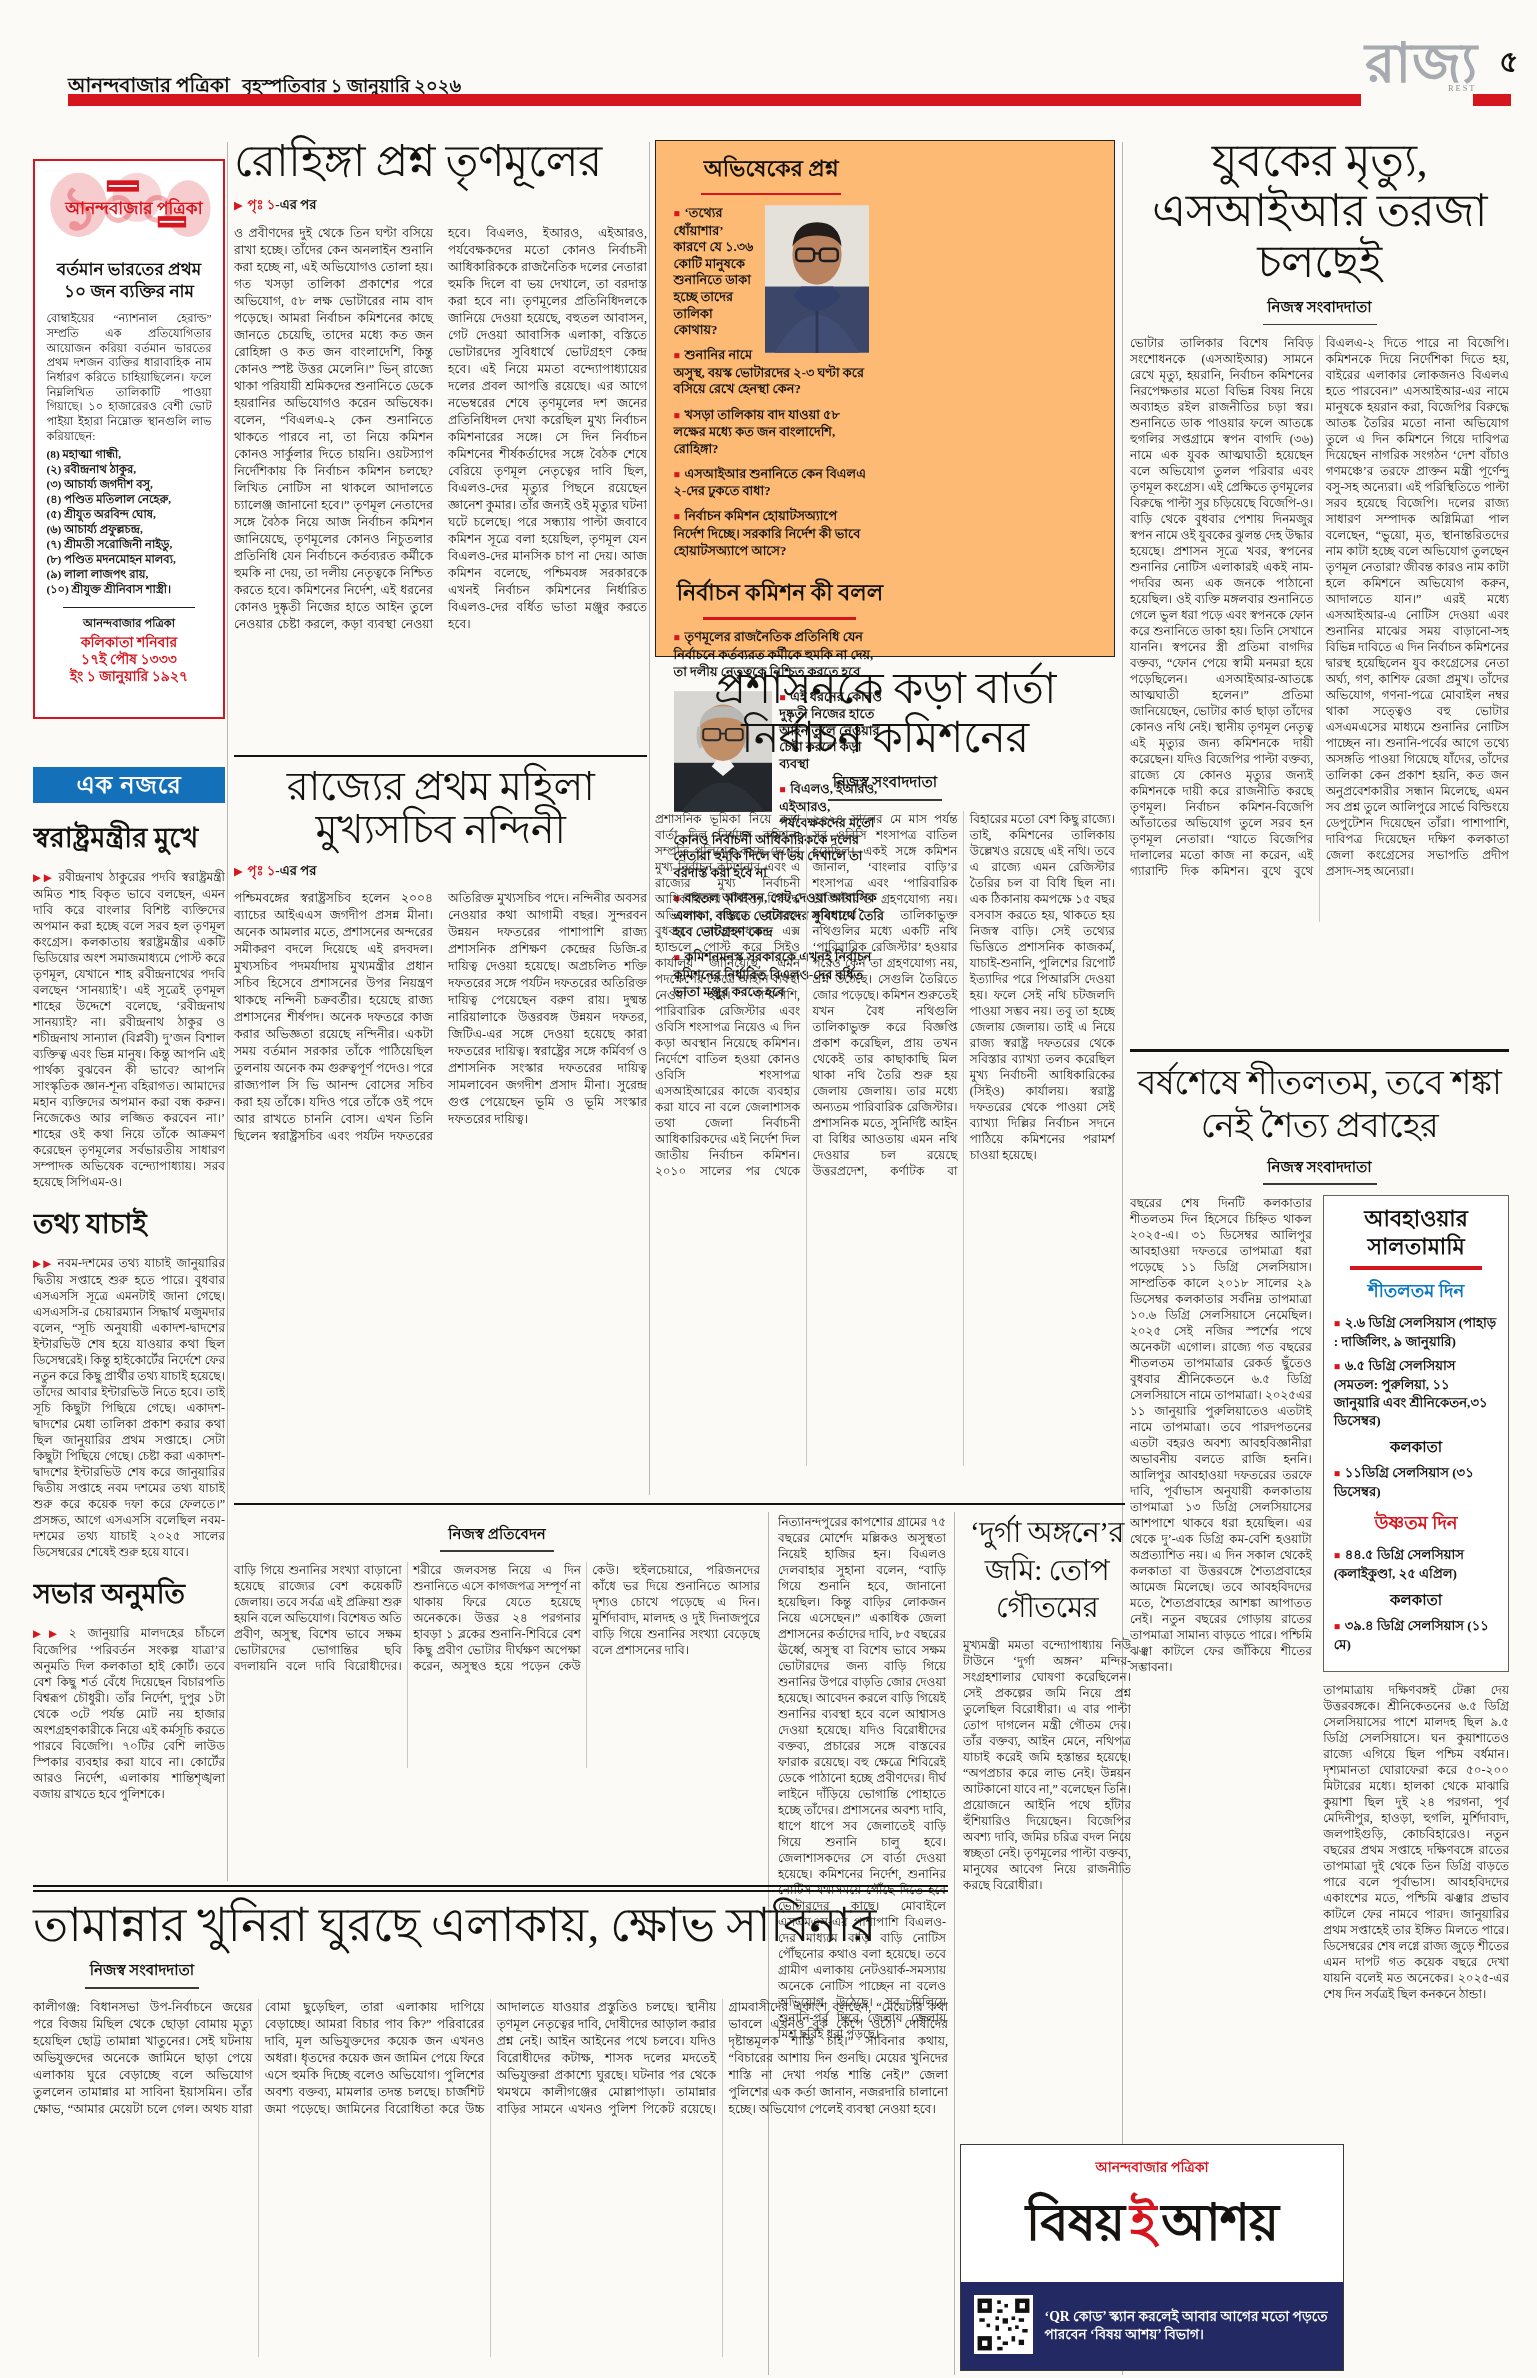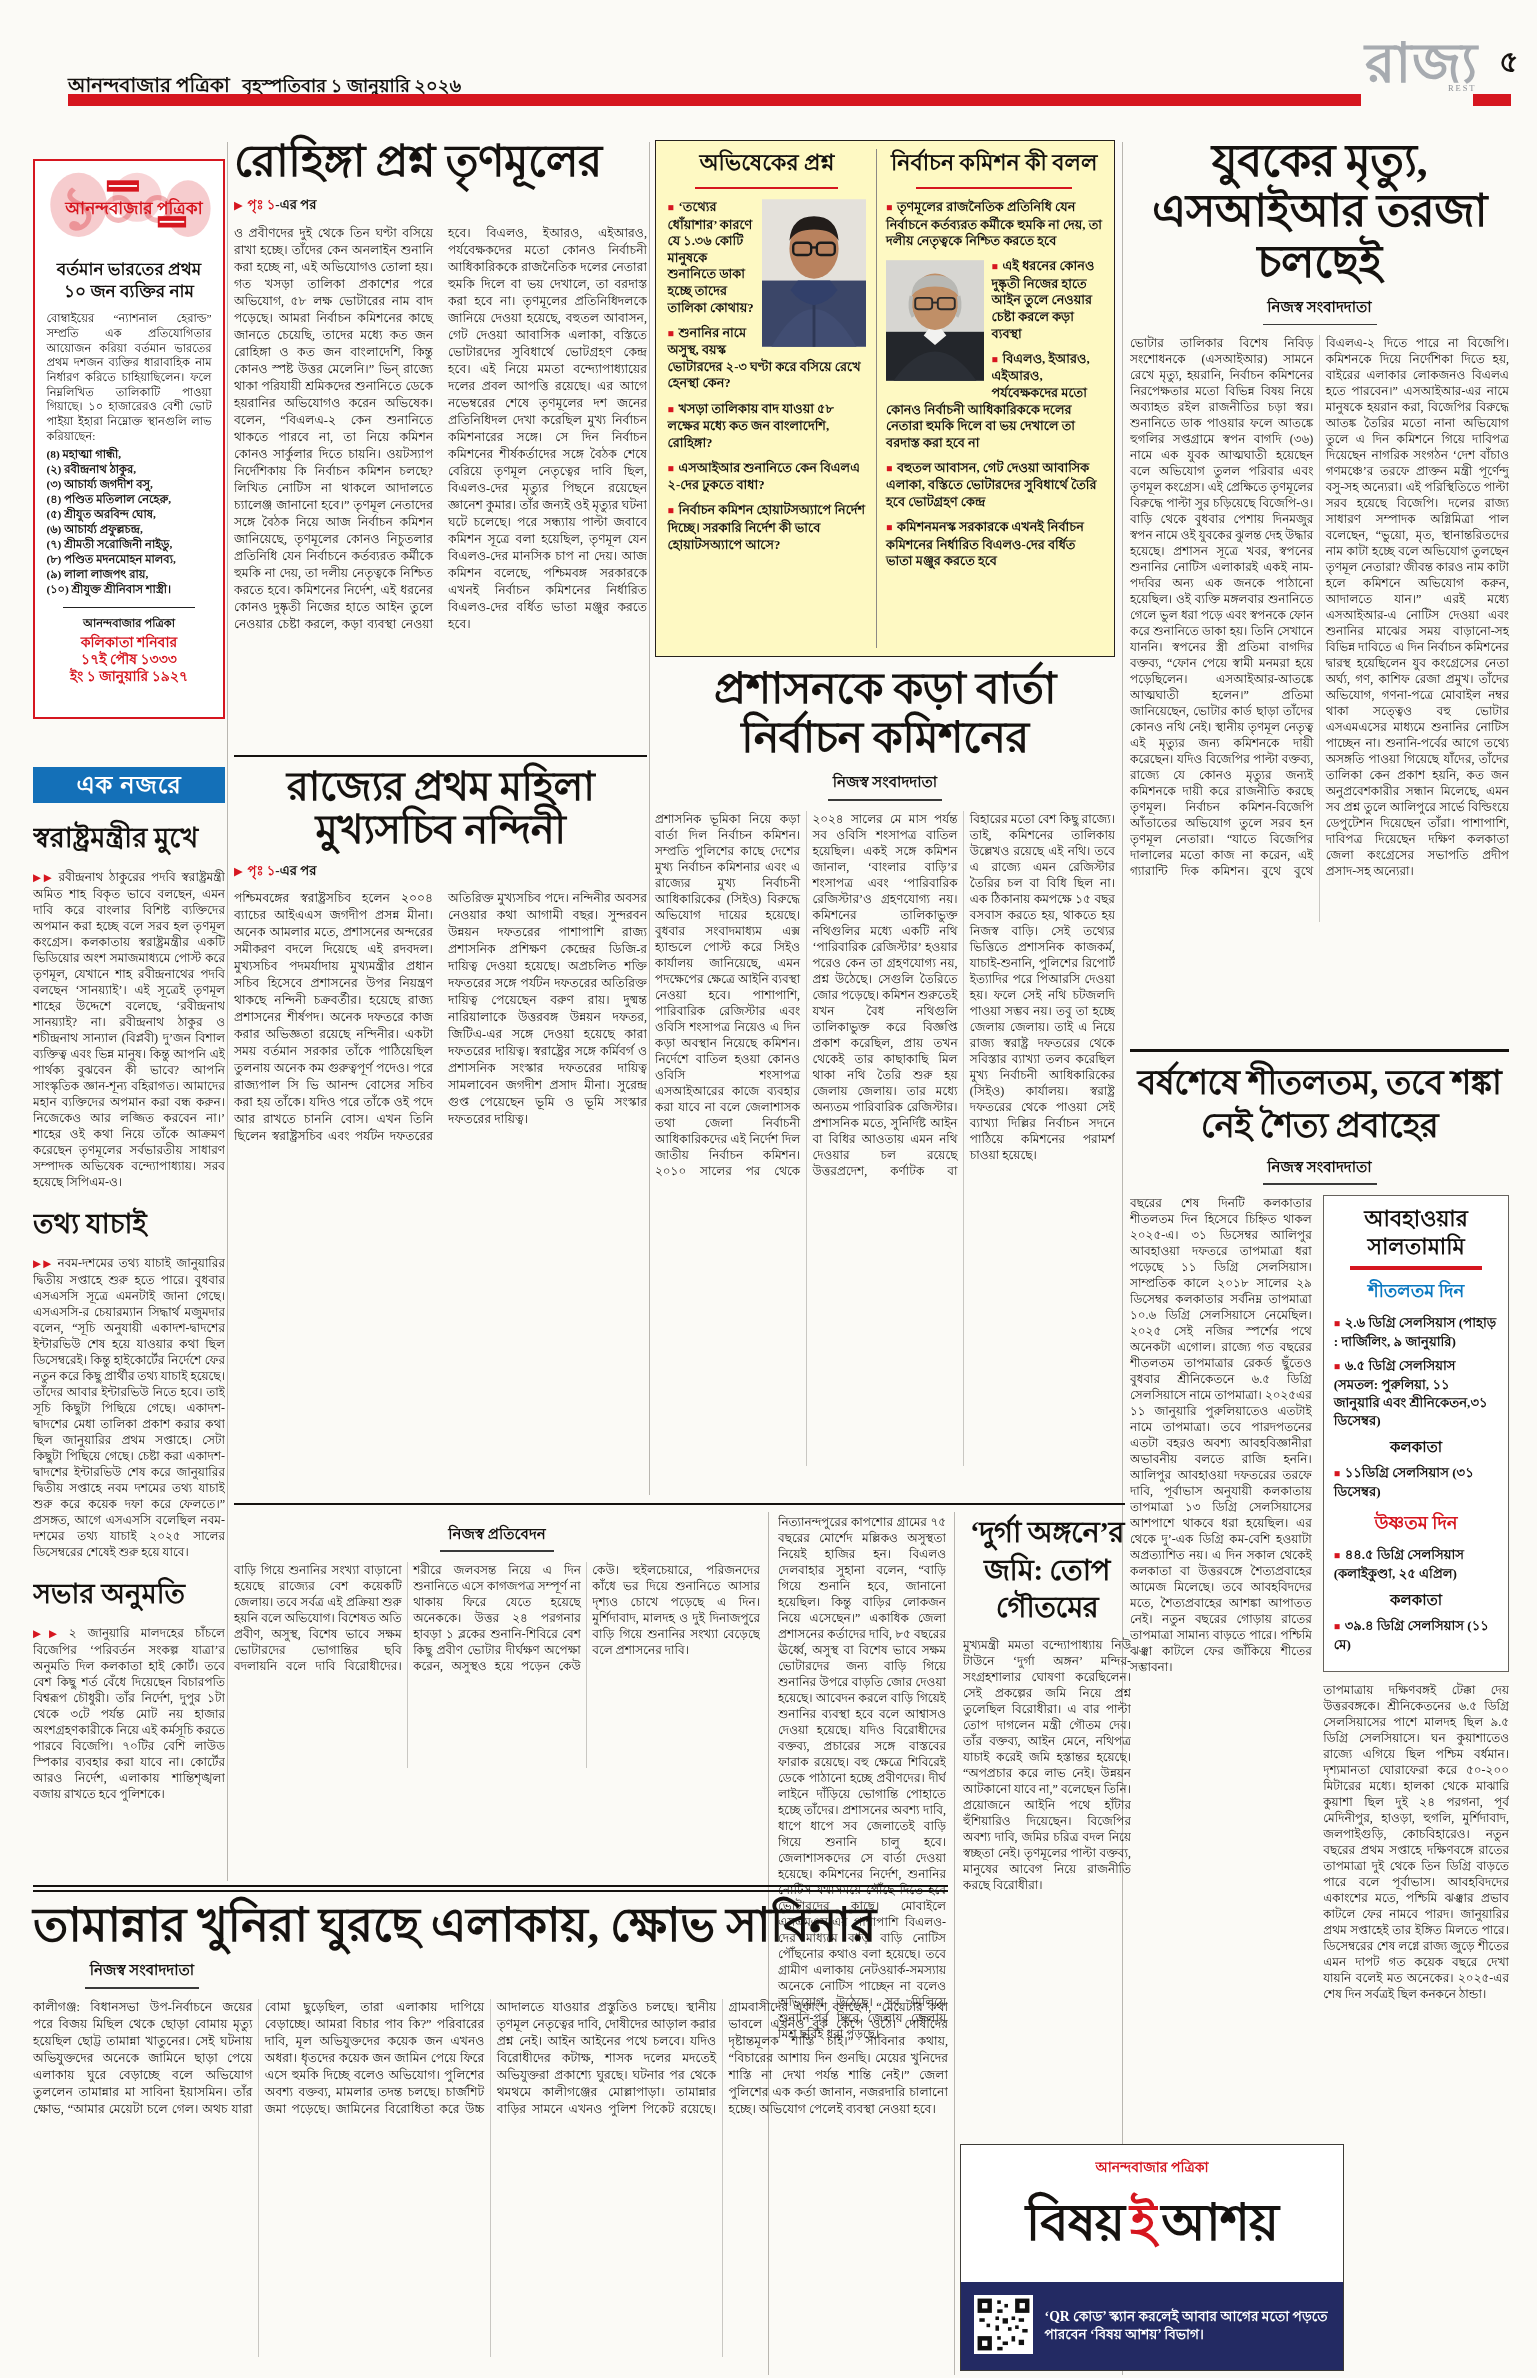--- a/index.html
+++ b/index.html
@@ -9,21 +9,21 @@
   
   .brandline{font-size:20px;font-weight:bold;white-space:nowrap;}
   .brandline .date{font-weight:600;font-size:18px;margin-left:7.6px;}
   .redbar{background:#d6161f;}
   .masthead{font-size:55px;font-weight:800;color:#a7abb0;line-height:1;letter-spacing:0.9px;}
   .masthead-sub{font-size:8.5px;color:#8c9096;letter-spacing:1.9px;}
   .pagenum{font-size:30px;font-weight:800;}
   .vrule{width:0.9px;background:#b9b6b0;}
   .hrule{background:#15120f;}
   
-  .headline{font-weight:700;line-height:1.08;letter-spacing:-0.5px;}
+  .headline{font-weight:400;line-height:1.08;letter-spacing:-0.5px;}
   .center{text-align:center;}
   .byline{font-weight:bold;font-size:15px;text-align:center;margin:7.6px 0 1.9px;}
   .byline-rule{width:114px;height:1.9px;background:#3a3a3a;margin:3.8px auto 9.5px;}
   .body-text{font-size:12.3px;line-height:17px;text-align:justify;}
   .cols2{column-count:2;column-gap:15px;}
   .cols3{column-count:3;column-gap:12.3px;column-rule:0.9px solid #c9c7c2;}
   .cols4{column-count:4;column-gap:12.3px;column-rule:0.9px solid #c9c7c2;}
   .clip{overflow:hidden;}
   .cont-marker{font-weight:bold;font-size:13.2px;margin:9.5px 0 7.6px;}
   .cont-marker .arr{color:#d6161f;font-size:11.4px;margin-right:4.7px;}
@@ -35,21 +35,21 @@
   .sb-list{font-size:11.4px;line-height:15px;font-weight:600;margin-top:3.8px;}
   .sb-div{height:0.9px;background:#222;margin:9.5px 17px 7.6px;}
   .sb-foot1{font-size:11.4px;font-weight:800;text-align:center;}
   .sb-footr{font-size:14px;font-weight:800;color:#d6161f;text-align:center;line-height:17px;}
   .sb-banner{background:#1470b8;color:#fff;font-size:24px;font-weight:800;text-align:center;
              line-height:36px;letter-spacing:0.9px;}
   .sb-sec-title{font-size:27.4px;font-weight:800;margin:13.2px 0 5.7px;}
   .sb-sec-body{font-size:12px;line-height:16px;text-align:justify;}
   .sb-sec-body .arr2{color:#d6161f;font-size:10.4px;margin-right:3.8px;}
   
-  .infobox{border:1.4px solid #26221e;background:#fef9c3;display:flex;box-sizing:border-box;padding:4px;}
+  .infobox{border:1.4px solid #26221e;background:#fdba74;display:flex;box-sizing:border-box;padding:10px;flex-direction:column;}
   .ib-half{box-sizing:border-box;padding:0 7.6px;}
   .ib-title{font-size:22px;font-weight:800;text-align:center;}
   .ib-underline{width:72%;height:2.8px;background:#d6161f;margin:4.7px auto 9.5px;}
   .ib-bullet{font-size:12.8px;line-height:16.6px;font-weight:600;margin-bottom:8.5px;text-align:left;}
   .ib-bullet .sq{color:#d6161f;font-size:10.4px;margin-right:4.7px;}
   .divider-v{width:0.9px;background:#8d8a85;margin:3.8px 1.9px;}
   
   .wbox{border:1.4px solid #66625c;background:#fff;padding:9.5px 9.5px 11.4px;box-sizing:border-box;}
   .wbox-title{font-size:22px;font-weight:800;text-align:center;line-height:1.25;}
   .wbox-bar{width:80%;height:3.8px;background:#d6161f;margin:5.7px auto 7.6px;}

